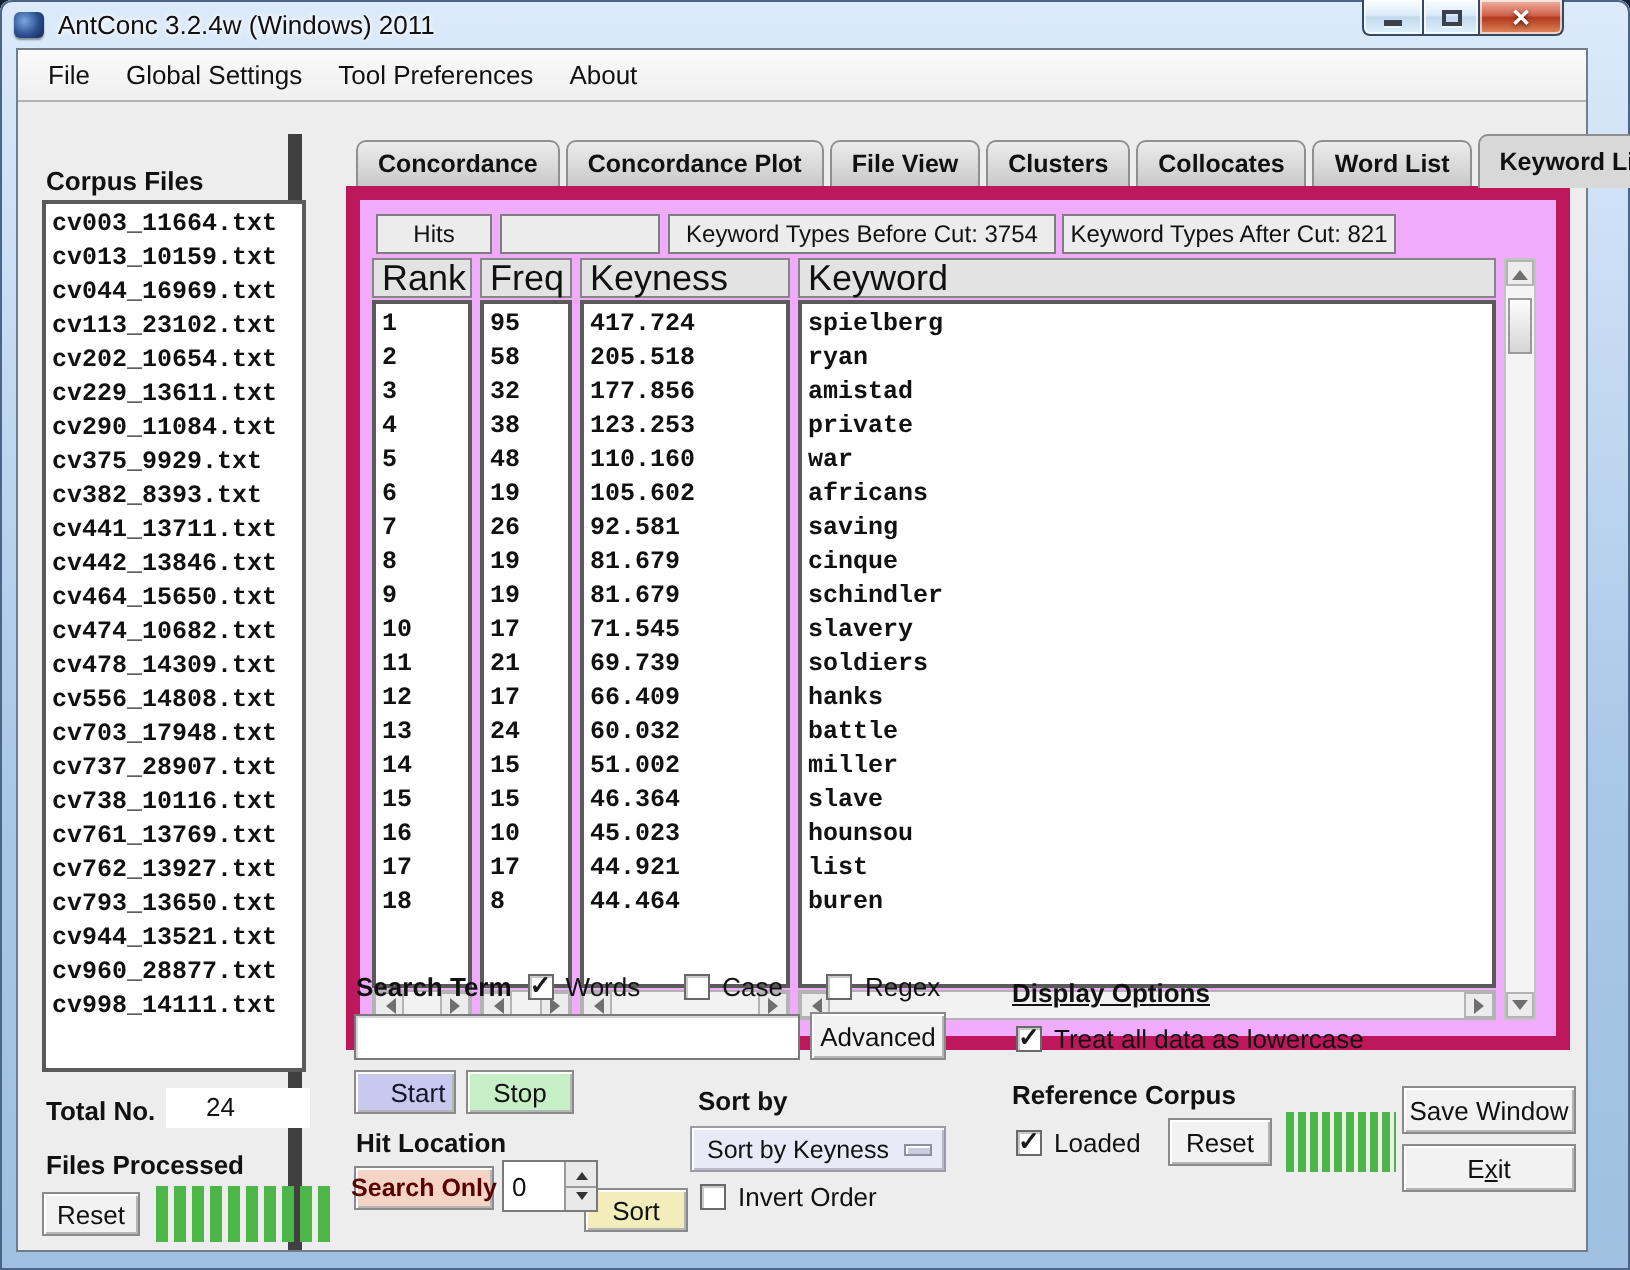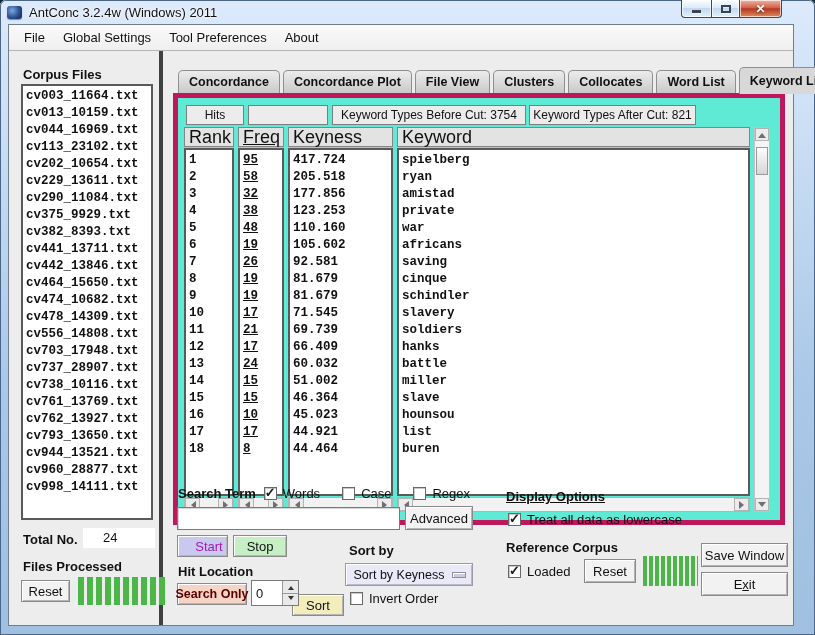--- a/index.html
+++ b/index.html
@@ -27,67 +27,67 @@
   .glyph-max { width:10px; height:8px; border:2px solid #39424d; box-shadow:0 1px 0 rgba(255,255,255,.5); }
   .glyph-close { color:#fff; font-size:12px; font-weight:bold; text-shadow:0 1px 2px rgba(0,0,0,.55); line-height:1; }
 
   
   .client { position:absolute; left:8px; top:24px; width:786px; bottom:9px; background:#ededed; border:1px solid #707d8c; display:flex; flex-direction:column; }
   .menubar { height:26px; background:linear-gradient(#fafafa,#efefef); border-bottom:1px solid #b4b4b4; display:flex; align-items:center; padding-left:6px; flex:none; }
   .menu-item { padding:4px 9px; cursor:default; }
   .main { position:relative; flex:1; background:#ededed; }
 
   
-  .left-panel { position:absolute; left:0; top:0; bottom:0; width:154px; border-right:4px solid #404040; }
+  .left-panel { position:absolute; left:0; top:16px; bottom:0; width:142px; border-right:7px solid #404040; }
   .section-label { font-weight:bold; font-size:13px; }
   .corpus-heading { position:absolute; left:14px; top:16px; }
   .file-listbox { position:absolute; left:12px; top:33px; width:132px; height:436px; background:#fff; border:2px solid #5a5a5a; overflow:hidden; padding:2px 0 0 3px; }
   .mono { font-family:"Liberation Mono", monospace; font-weight:bold; font-size:12.5px; line-height:17px; white-space:pre; }
   .total-row-label { position:absolute; left:14px; top:481px; }
   .total-value { position:absolute; left:74px; top:477px; width:72px; height:20px; background:#fff; padding-left:20px; line-height:20px; }
   .files-processed-label { position:absolute; left:14px; top:508px; }
   .files-reset { position:absolute; left:12px; top:529px; width:49px; height:22px; }
   .progress { background:repeating-linear-gradient(90deg, var(--progress) 0 6px, transparent 6px 9px); }
   .files-progress { position:absolute; left:69px; top:526px; width:89px; height:28px; }
 
   
   .right-panel { position:absolute; left:155px; top:0; right:0; bottom:0; }
   .tabs { position:absolute; left:14px; top:15px; height:27px; display:flex; align-items:flex-end; gap:3px; z-index:2; }
   .tab { border:1px solid #8f8f8f; border-bottom:none; border-radius:5px 5px 0 0; padding:4px 10px 4px 10px;
     background:linear-gradient(#ececec,#c9c9c9); font-weight:bold; font-size:12.5px; white-space:nowrap; cursor:default; }
   .tab.active { background:#d8d8d8; padding-top:6px; padding-bottom:6px; margin-bottom:-1px; }
-  .pane { position:absolute; left:9px; right:8px; top:42px; height:432px; background:#5eead4; border:5px solid #be185d; }
+  .pane { position:absolute; left:9px; right:8px; top:42px; height:432px; background:#f0abfc; border:7px solid #be185d; }
 
   .stat-box { position:absolute; top:7px; height:20px; background:#ececec; border:1px solid #7d7d7d; font-size:12px;
     display:flex; align-items:center; justify-content:center; white-space:nowrap; overflow:hidden; }
   .hits-box    { left:8px;  width:58px; }
   .hitsv-box   { left:70px; width:80px; }
   .before-box  { left:154px; width:194px; }
   .after-box   { left:351px; width:167px; }
 
   .table-wrap { position:absolute; left:6px; right:10px; top:29px; bottom:8px; display:flex; gap:4px; }
   .tcol { display:flex; flex-direction:column; }
-  .tcol.rank { width:50px; } .tcol.freq { width:46px;text-decoration:underline; } .tcol.keyness { width:105px; } .tcol.keyword { flex:1; }
+  .tcol.rank { width:50px; } .tcol.freq { width:46px; } .tcol.keyness { width:105px; } .tcol.keyword { flex:1; }
   .thead { height:20px; flex:none; background:#e3e3e3; border:1px solid #858585; padding-left:4px; font-size:18px; display:flex; align-items:center; }
   .tlist { flex:1; margin-top:1px; background:#fff; border:2px solid #5a5a5a; overflow:hidden; padding:2px 0 0 3px; }
   .hscroll { height:15px; flex:none; margin-top:1px; background:#f2f2f2; border:1px solid #b3b3b3; display:flex; justify-content:space-between; }
   .sbtn { width:15px; height:13px; background:#ececec; border:1px solid #b3b3b3; display:flex; align-items:center; justify-content:center; flex:none; }
   .tri { width:0; height:0; }
   .tri.left  { border:4px solid transparent; border-right:5px solid #6f6f6f; margin-left:-3px; }
   .tri.right { border:4px solid transparent; border-left:5px solid #6f6f6f; margin-right:-3px; }
   .tri.up    { border:4px solid transparent; border-bottom:5px solid #6f6f6f; margin-top:-3px; }
   .tri.down  { border:4px solid transparent; border-top:5px solid #6f6f6f; margin-bottom:-3px; }
   .vscroll { width:16px; flex:none; display:flex; flex-direction:column; background:#f4f4f4; border:1px solid #c2c2c2; }
   .vthumb { height:28px; margin:6px 1px 0 1px; background:linear-gradient(#fdfdfd,#d6d6d6); border:1px solid #9a9a9a; }
   .vspacer { flex:1; }
 
   
   .btn { background:#f2f2f2; border:1px solid #8a8a8a; box-shadow:inset 1px 1px 0 #fff, inset -1px -1px 0 #b5b5b5;
     display:flex; align-items:center; justify-content:center; font-size:13px; cursor:default; white-space:nowrap; }
-  .btn.start { background:var(--start-button); color:#a21caf;padding-left:13px; }
+  .btn.start { background:var(--start-button); color:#0f172a;padding-left:13px; }
   .btn.stop  { background:var(--stop-button); }
   .btn.sortb { background:var(--sort-button); }
   .btn.searchonly { background:var(--search-only-button); color:#5a0000;font-weight:bold; }
 
   .checkbox { width:13px; height:13px; background:#fff; border:1px solid #696969; box-shadow:inset 1px 1px 0 #c9c9c9; position:relative; flex:none; }
   .checkbox.checked::after { content:"\2713"; position:absolute; left:0px; top:-3px; font-size:13px; font-weight:bold; color:#1a1a1a; }
   .cb-row { display:flex; align-items:center; gap:6px; }
 
   .search-term-row { position:absolute; left:14px; top:435px; display:flex; align-items:center; gap:8px; }
   .search-term-row .gap { width:6px; }

